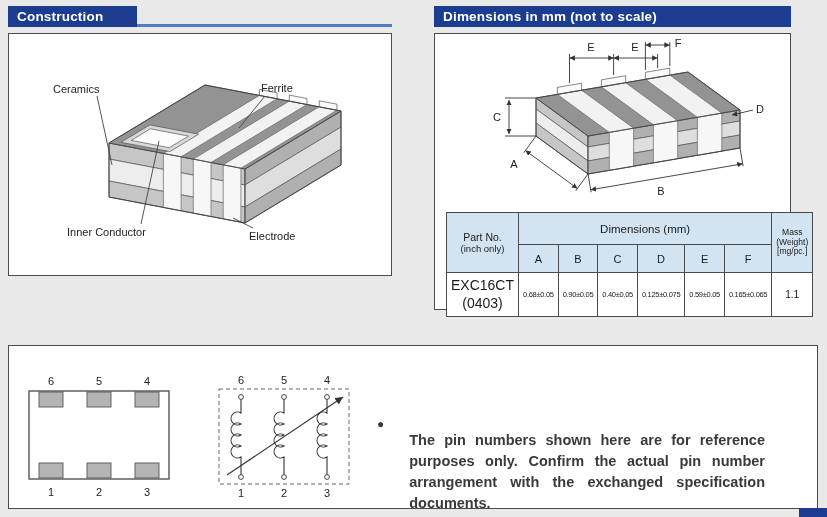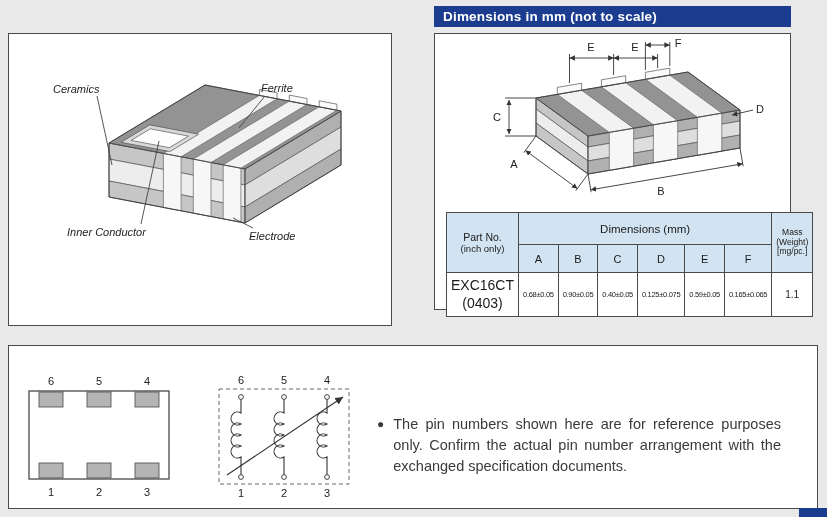--- a/index.html
+++ b/index.html
@@ -18,21 +18,21 @@
   .sec-bar {
     position:absolute; left:0; top:0; bottom:0;
     background:#1c3d8f; color:#fff;
     font-weight:bold; font-size:13.5px;
     display:flex; align-items:center;
     padding-left:9px; box-sizing:border-box;
     letter-spacing:0.2px;
   }
 
   .box { position:absolute; background:#ffffff; border:1px solid #4a4a4a; box-sizing:border-box; }
-  #construction-box { left:8px; top:33px; width:384px; height:293px;font-style:italic; }
+  #construction-box { left:8px; top:33px; width:384px; height:243px; }
   #dimensions-box   { left:434px; top:33px; width:357px; height:277px; }
   #circuit-box      { left:8px; top:345px; width:810px; height:164px; }
 
   svg { display:block; }
   svg text { font-family:"Liberation Sans", sans-serif; fill:#222; }
   .lbl { font-size:11px; }
   .dimlbl { font-size:11px; }
   .pin { font-size:11px; }
   .leader { stroke:#444; stroke-width:0.9; }
   .dimline { stroke:#333; stroke-width:0.9; fill:none; }
@@ -54,29 +54,35 @@
   .part-c div { font-size:14px; line-height:1.25;text-align:center; }
   .val { font-size:7.5px; letter-spacing:-0.3px; white-space:nowrap; }
   .mass-v { font-size:10px; }
 
   
   .note {
     position:absolute; left:368px; top:68px; width:404px;
     display:flex; gap:9px; color:#3a3a3a;
   }
   .note .bullet { font-size:12px; margin-top:3px; }
-  .note p { margin:0; font-size:14.5px; line-height:1.45; text-align:justify; }
+  .note p { margin:16px; font-size:14.5px; line-height:1.45; text-align:justify;font-weight:bold; }
 
   .footer-mark { position:absolute; left:799px; top:508px; width:28px; height:9px; background:#1c3d8f; }
 </style>
 </head>
 <body>
 
 <div class="page">
 
+  <div class="sec-header" style="left:8px; top:6px; width:384px;">
+    <div class="sec-line"></div>
+    <div class="sec-bar" style="width:129px;">
+      <span>Construction</span>
+    </div>
+  </div>
 
   <div class="sec-header" style="left:434px; top:6px; width:357px;">
     <div class="sec-bar" style="width:357px;">
       <span>Dimensions in mm (not to scale)</span>
     </div>
   </div>
 
 
   <div class="box" id="construction-box">
     <svg width="382" height="275" viewBox="0 0 382 275">

